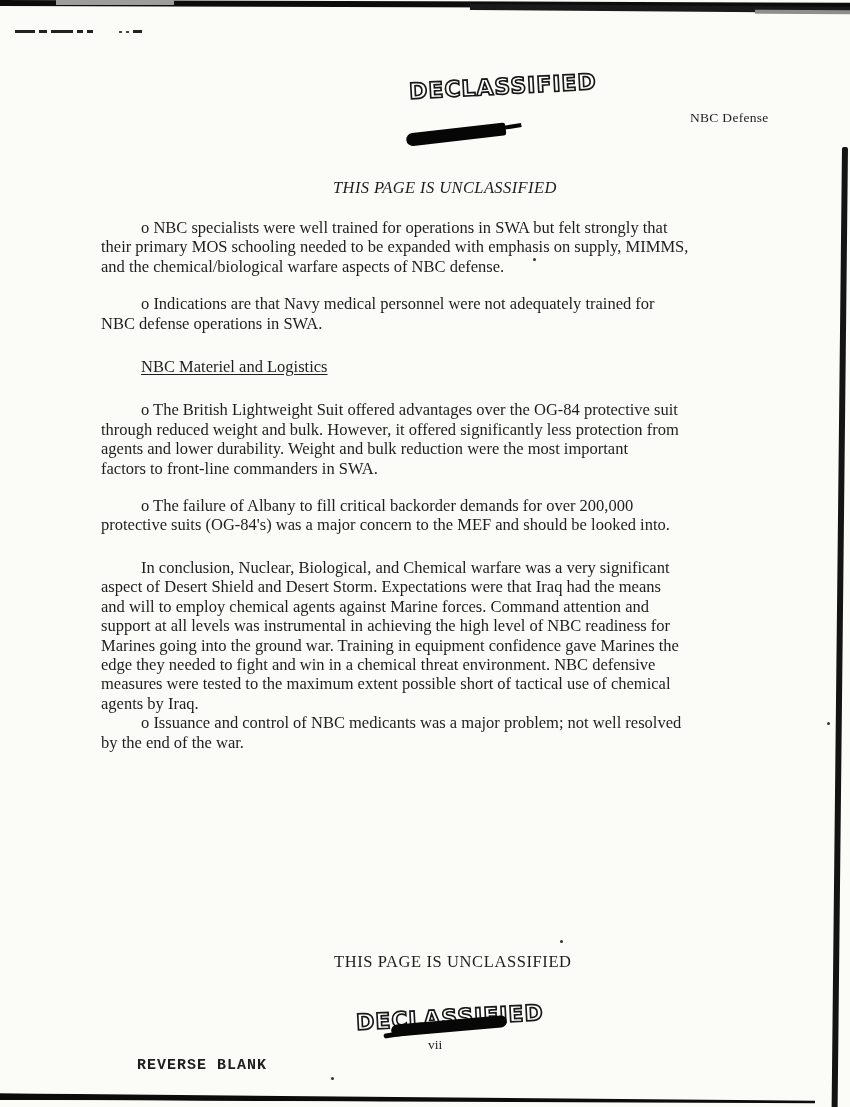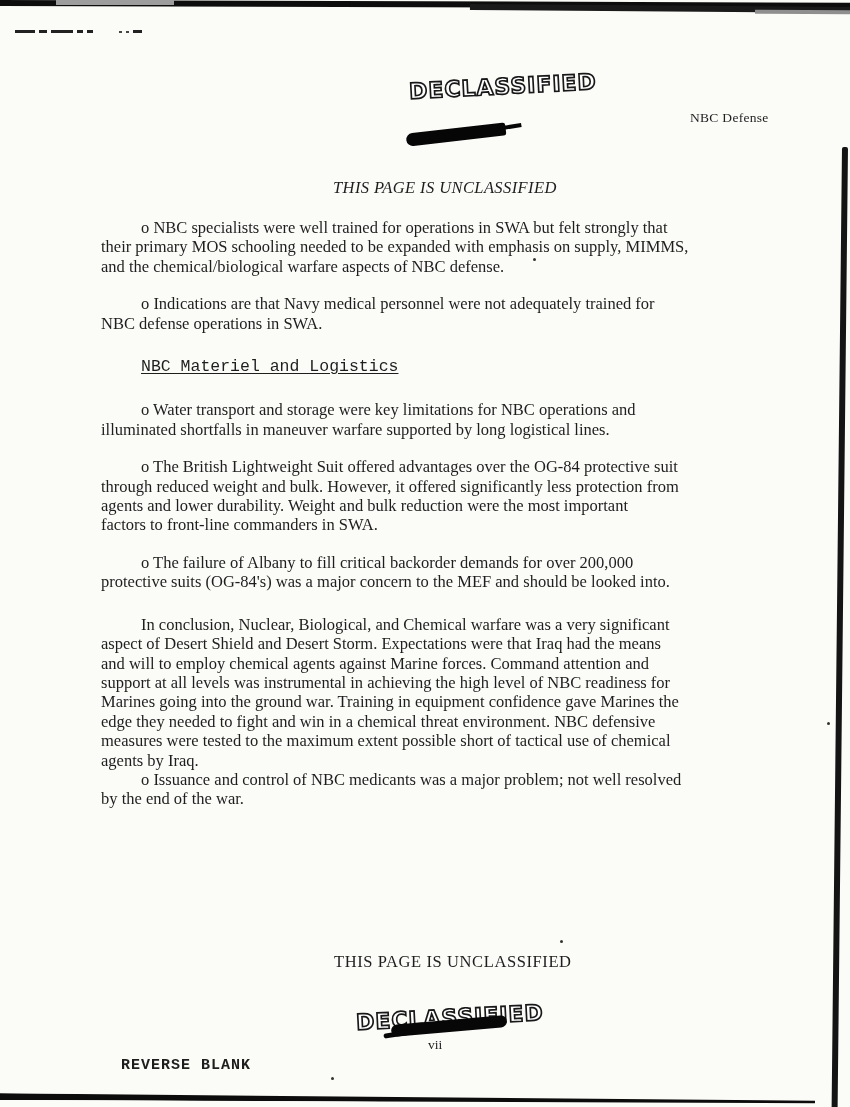--- a/index.html
+++ b/index.html
@@ -59,35 +59,35 @@
   .scribble-bottom{position:absolute;left:391px;top:1020px;width:116px;height:12px;background:#070707;
     border-radius:6px;transform:rotate(-5deg);}
   .scribble-bottom::after{content:"";position:absolute;left:-8px;top:7px;width:30px;height:5px;
     background:#070707;transform:rotate(-4deg);border-radius:3px;}
 
   
   .page-label{position:absolute;left:690px;top:110px;font-size:13.5px;letter-spacing:.3px;text-align:right;}
   .class-top{position:absolute;left:333px;top:178px;font-size:16.5px;font-style:italic;letter-spacing:.4px;}
   .class-bottom{position:absolute;left:334px;top:952px;font-size:16.5px;letter-spacing:.6px;}
   .page-number{position:absolute;left:428px;top:1037px;font-size:13.5px;}
-  .reverse-blank{position:absolute;left:121px;top:1057px;
+  .reverse-blank{position:absolute;left:137px;top:1057px;
     font-family:"Liberation Mono",monospace;font-weight:700;font-size:15px;letter-spacing:1px;}
 
   
   .content{position:absolute;left:101px;top:218px;width:688px;}
   .para{
     margin:0 0 18px 0;
     font-size:16.5px;line-height:19.4px;
     white-space:pre-line;
     text-indent:40px;
   }
   .section-heading{
     font-size:16.5px;line-height:19.4px;font-weight:normal;
     margin:24px 0 24px 40px;
-    text-decoration:underline;text-underline-offset:2px;font-family:Liberation Mono, monospace;
+    text-decoration:underline;text-underline-offset:2px;
   }
   .conclusion{margin-top:23px;margin-bottom:0;}
 </style>
 </head>
 <body>
 
 <div class="page">
 
   <div class="topbar-main"></div>
   <div class="topbar-gray"></div>
@@ -114,22 +114,20 @@
 
   <div class="content">
     <p class="para">o NBC specialists were well trained for operations in SWA but felt strongly that
 their primary MOS schooling needed to be expanded with emphasis on supply, MIMMS,
 and the chemical/biological warfare aspects of NBC defense.</p>
     <p class="para">o Indications are that Navy medical personnel were not adequately trained for
 NBC defense operations in SWA.</p>
 
     <h3 class="section-heading">NBC Materiel and Logistics</h3>
 
-    <p class="para">o Water transport and storage were key limitations for NBC operations and
-illuminated shortfalls in maneuver warfare supported by long logistical lines.</p>
     <p class="para">o The British Lightweight Suit offered advantages over the OG-84 protective suit
 through reduced weight and bulk.  However, it offered significantly less protection from
 agents and lower durability.  Weight and bulk reduction were the most important
 factors to front-line commanders in SWA.</p>
     <p class="para">o The failure of Albany to fill critical backorder demands for over 200,000
 protective suits (OG-84's) was a major concern to the MEF and should be looked into.</p>
     <p class="para conclusion">In conclusion, Nuclear, Biological, and Chemical warfare was a very significant
 aspect of Desert Shield and Desert Storm.  Expectations were that Iraq had the means
 and will to employ chemical agents against Marine forces.  Command attention and
 support at all levels was instrumental in achieving the high level of NBC readiness for

